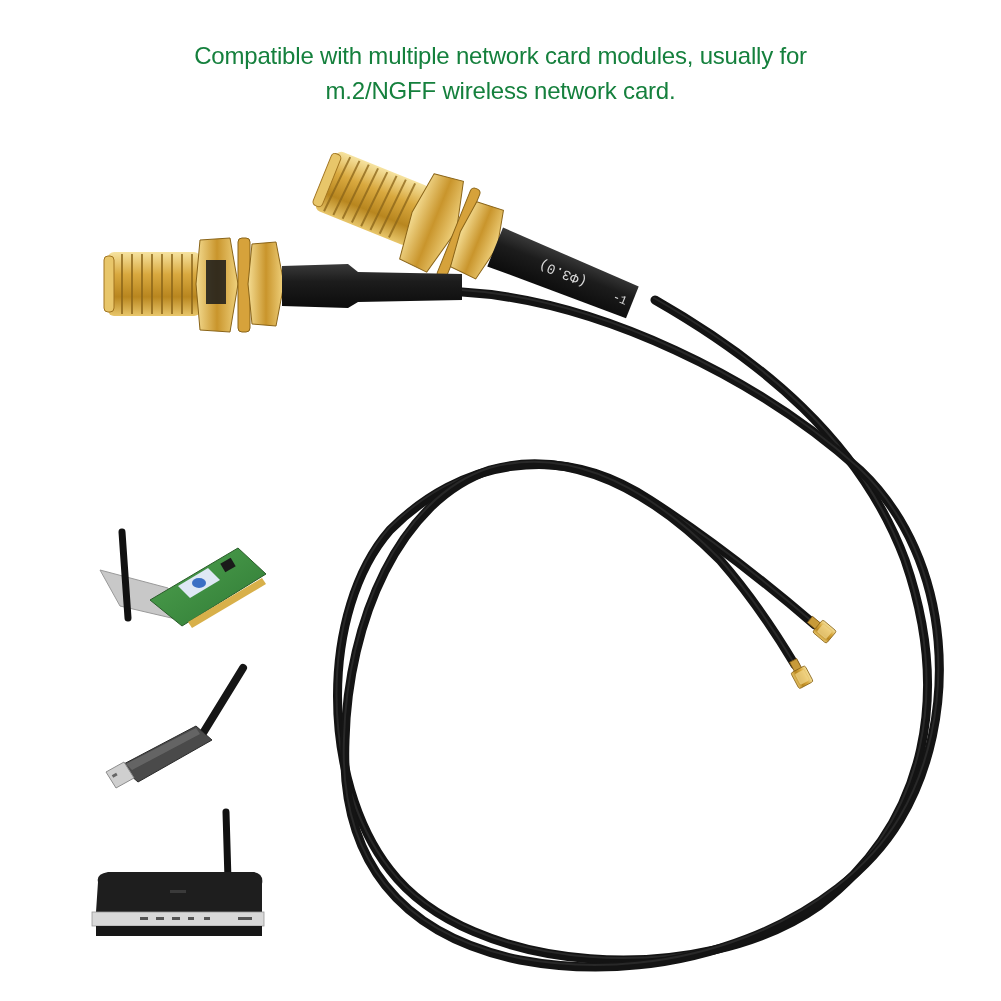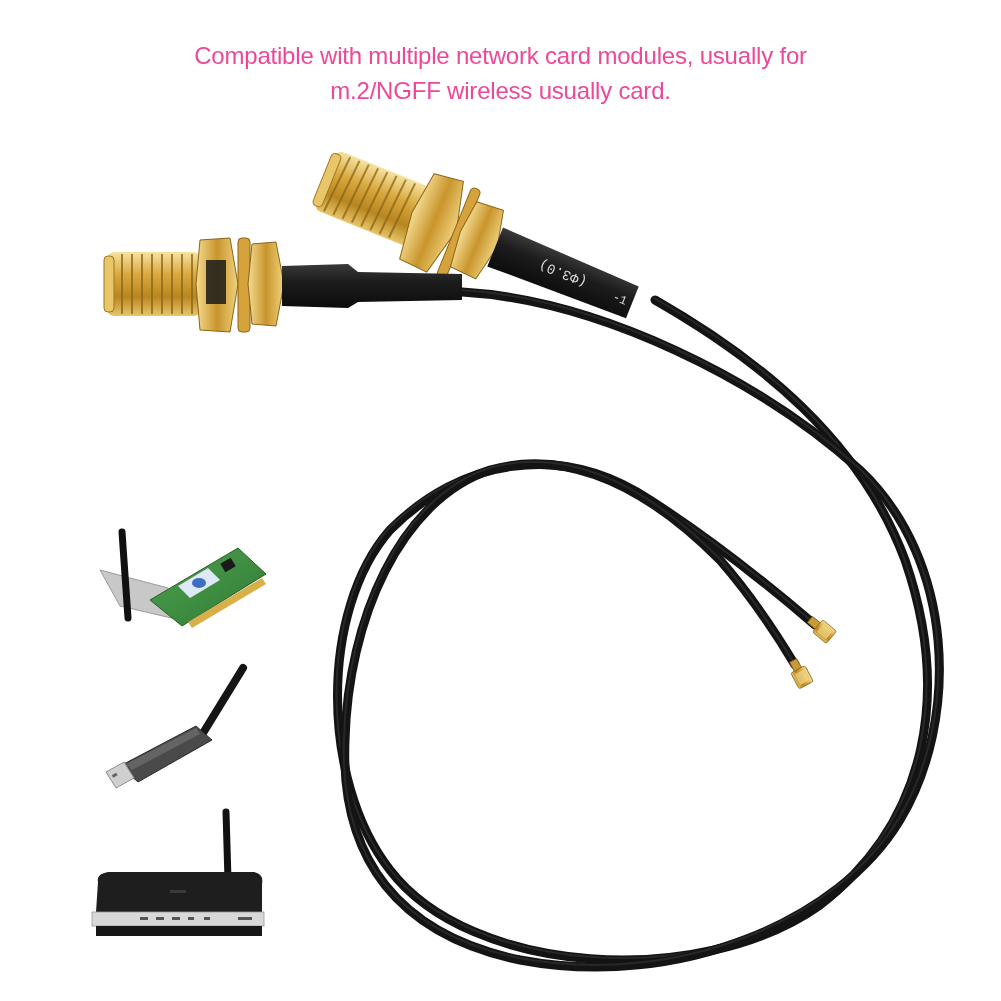--- a/index.html
+++ b/index.html
@@ -13,40 +13,40 @@
       position: relative;
       overflow: hidden;
       font-family: "Liberation Sans", sans-serif;
     }
     .caption {
       position: absolute;
       left: 0;
       top: 38px;
       width: 1001px;
       text-align: center;
-      color: #ec4899;
+      color: #15803d;
       font-size: 24px;
       line-height: 35px;
       letter-spacing: -0.2px;
     }
     .caption span { display: block; }
     .scene {
       position: absolute;
       left: 0;
       top: 0;
       width: 1001px;
       height: 1001px;
     }
   </style>
 </head>
 <body>
 
 <div class="caption">
   <span>Compatible with multiple network card modules, usually for</span>
-  <span>m.2/NGFF wireless usually card.</span>
+  <span>m.2/NGFF wireless network card.</span>
 </div>
 
 <svg class="scene" viewBox="0 0 1001 1001" xmlns="http://www.w3.org/2000/svg">
   <defs>
     <linearGradient id="goldV" x1="0" y1="0" x2="0" y2="1">
       <stop offset="0" stop-color="#f6e3a0"></stop>
       <stop offset="0.35" stop-color="#d9a93f"></stop>
       <stop offset="0.7" stop-color="#b8861f"></stop>
       <stop offset="1" stop-color="#e8c66a"></stop>
     </linearGradient>

